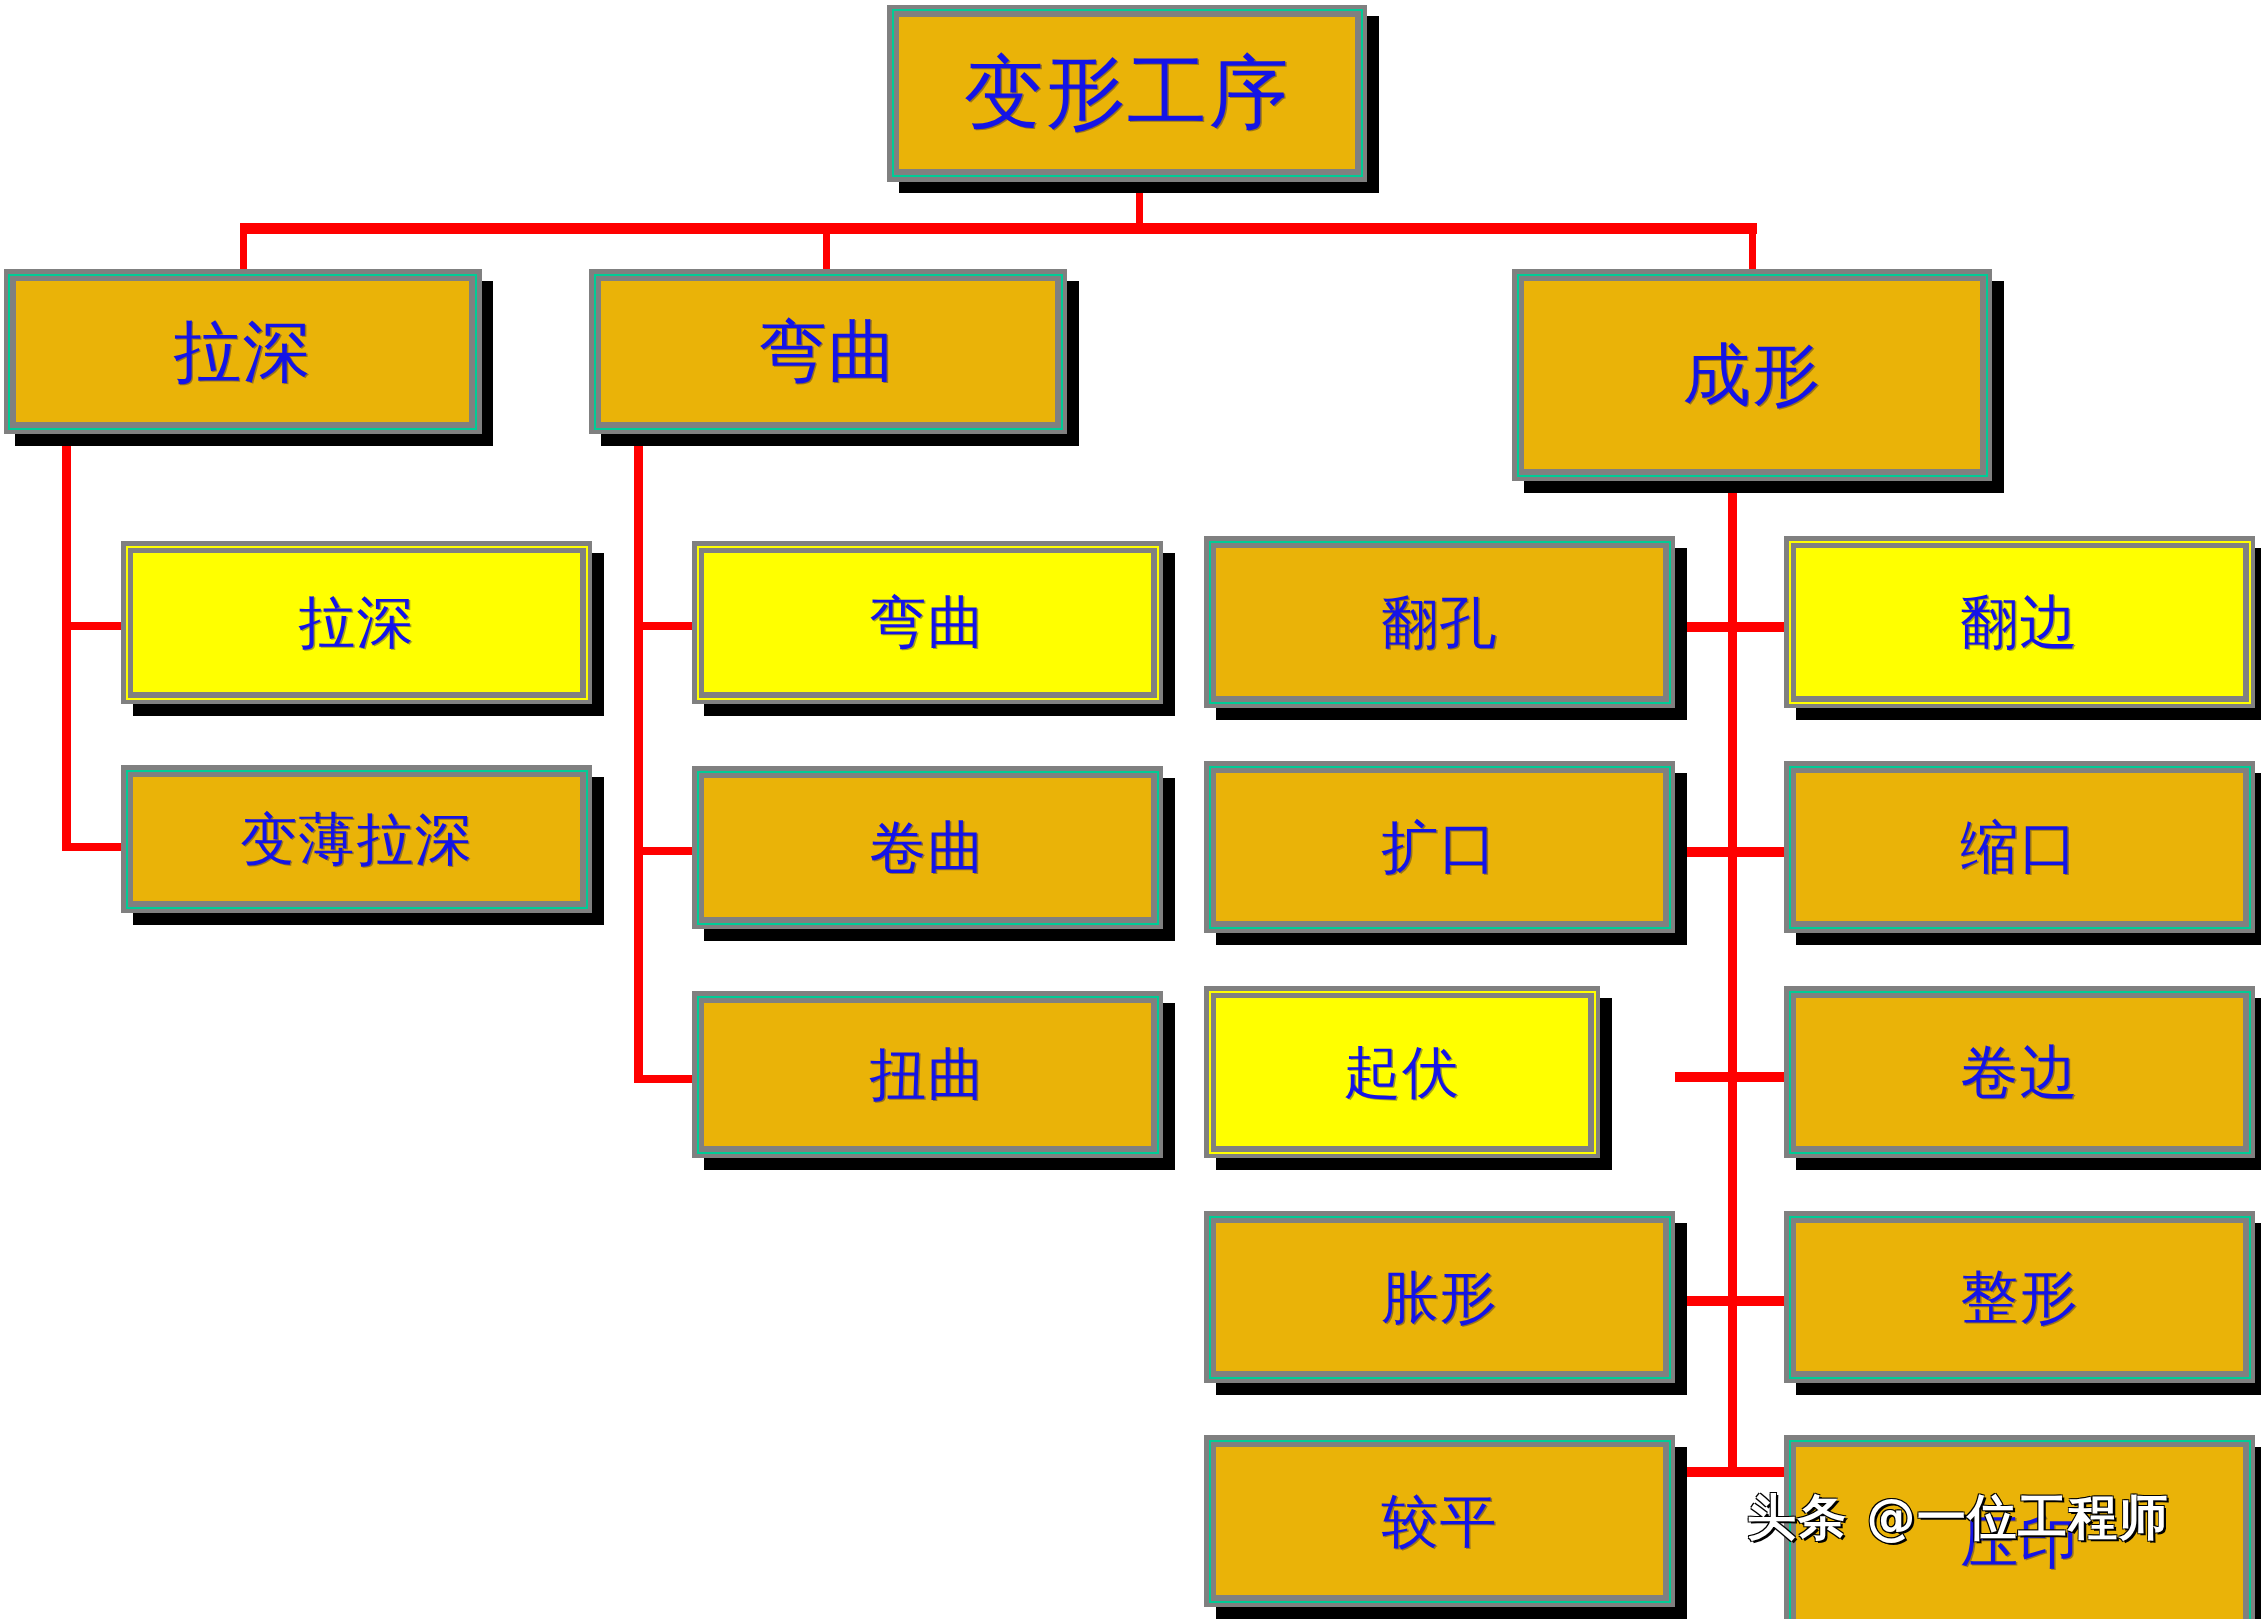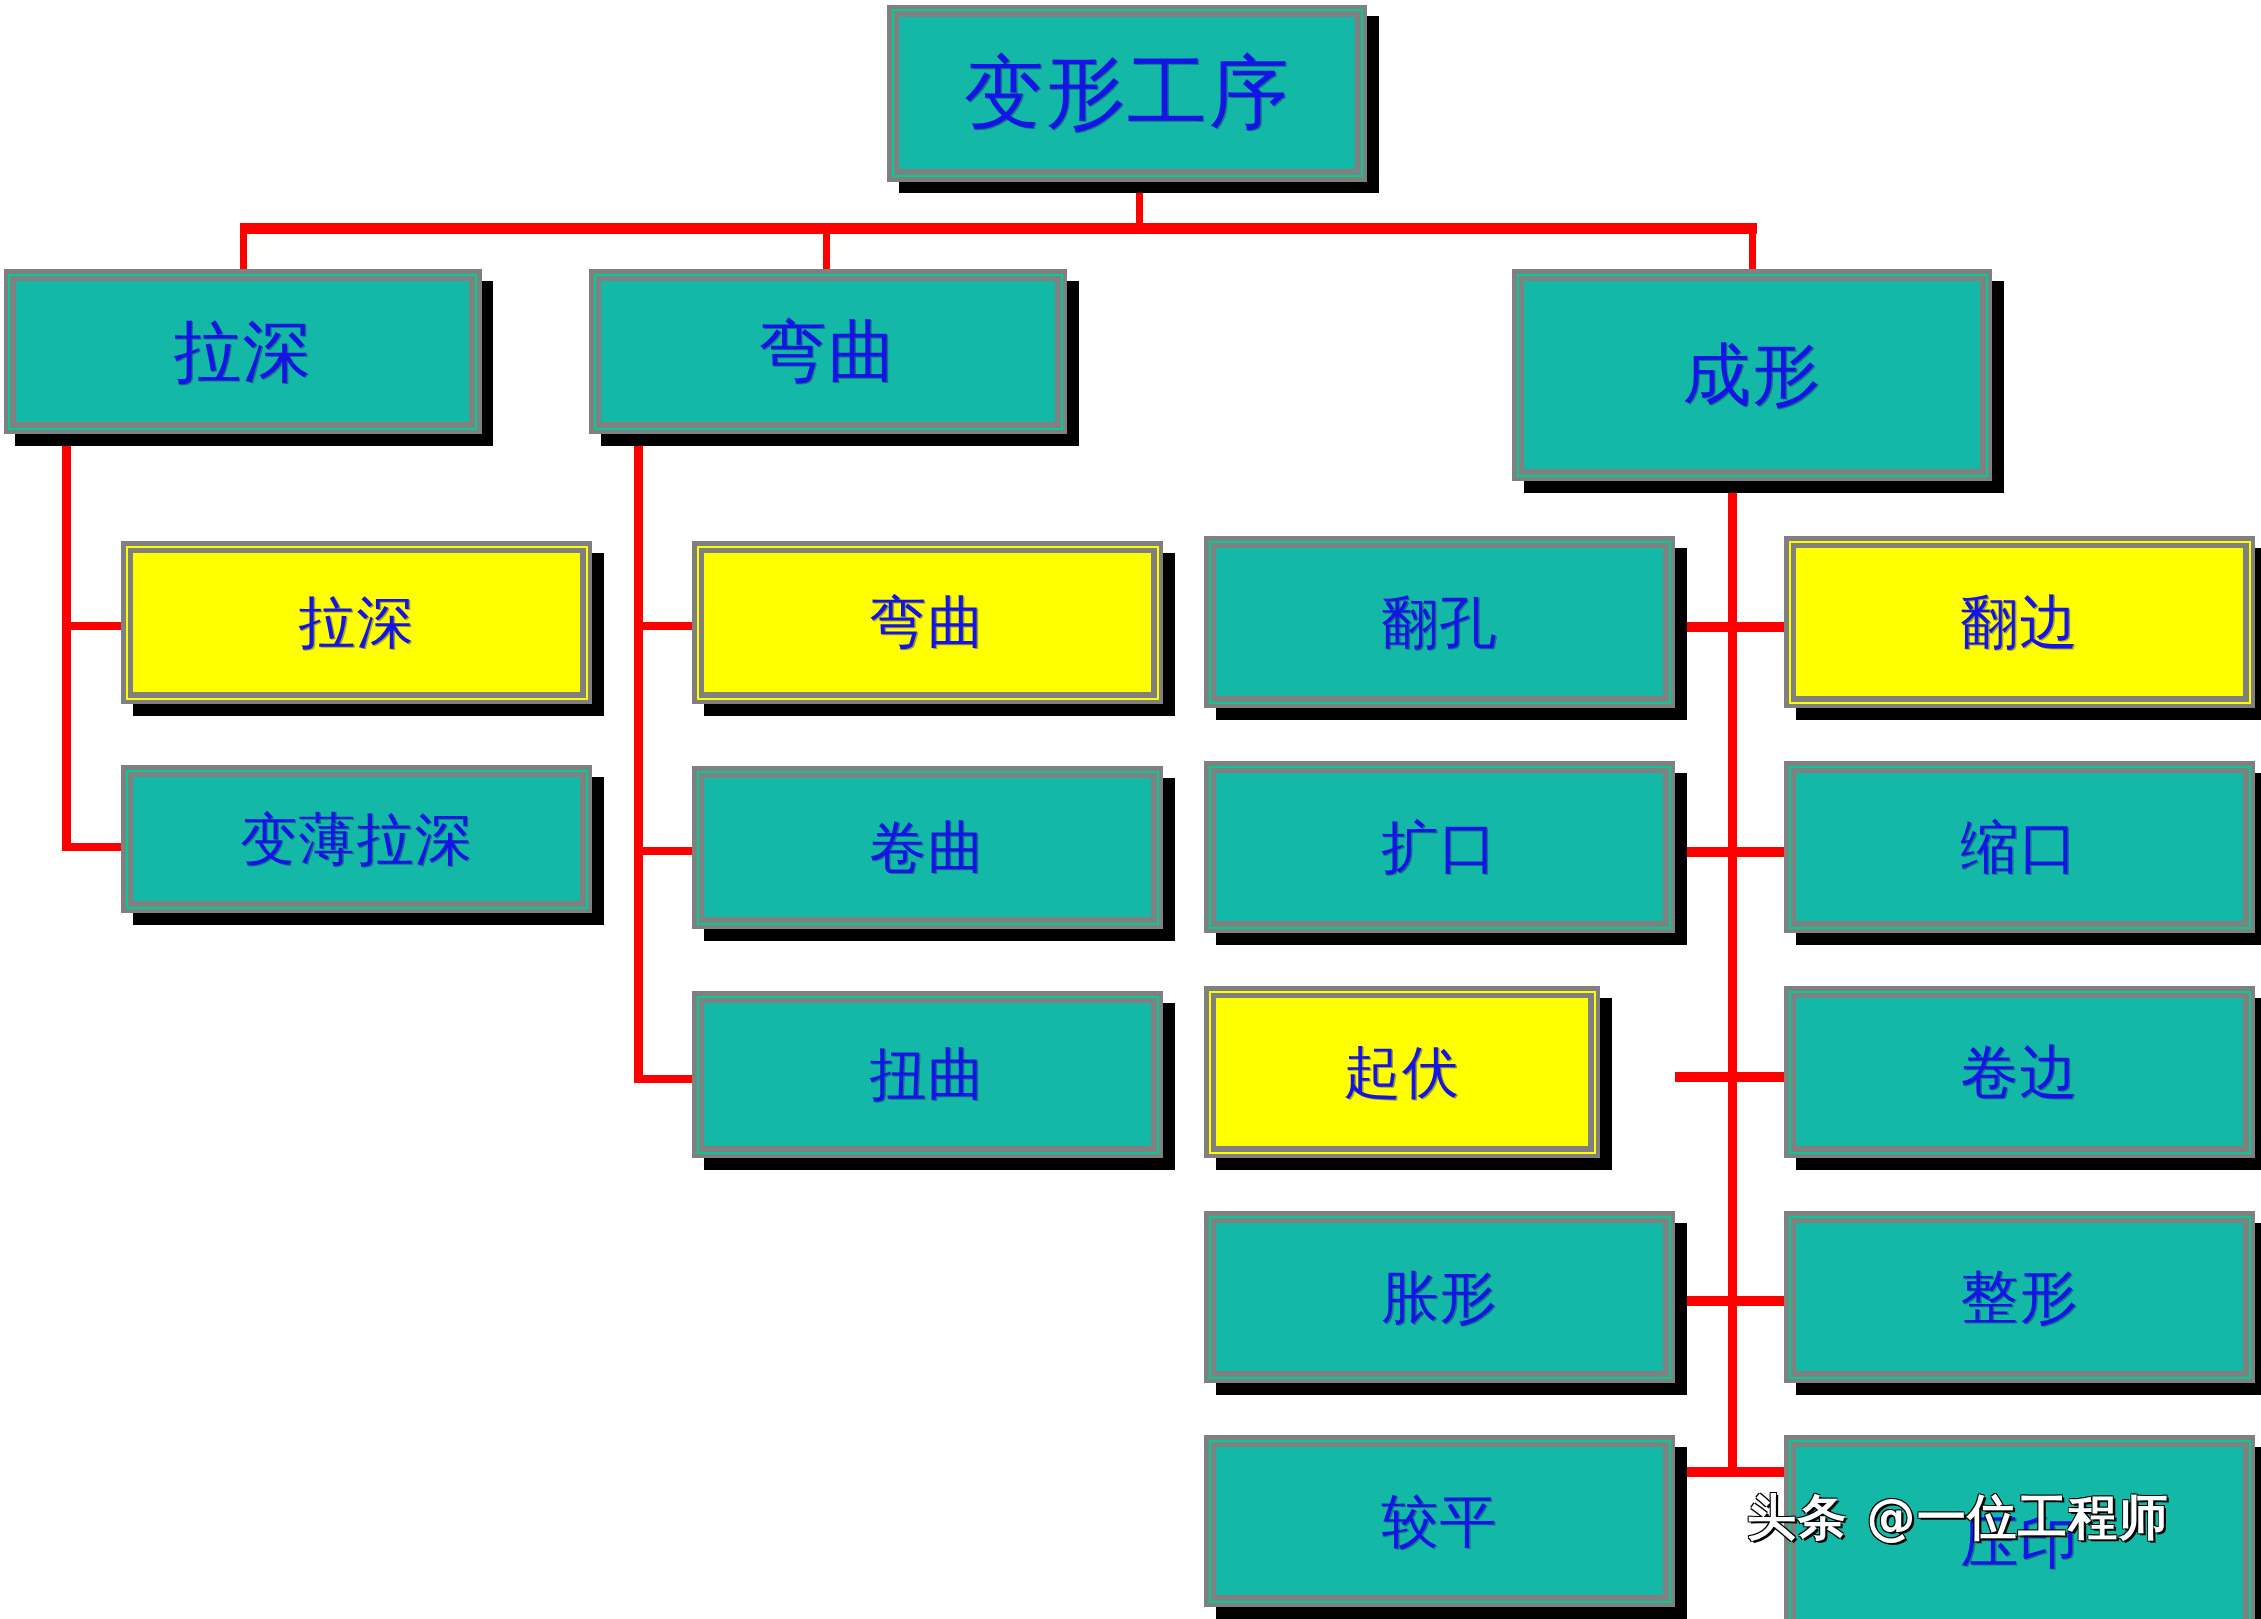--- a/index.html
+++ b/index.html
@@ -29,21 +29,21 @@
   .node .ring{
     position:absolute;inset:4.5px;
     box-sizing:border-box;
     border:2.7px solid #00cc96;
     padding:0;
   }
   .node .inner{
     position:absolute;inset:7.2px;
     box-sizing:border-box;
     border:5.4px solid #808080;
-    background:#14b8a6;
+    background:#eab308;
     display:flex;align-items:center;justify-content:center;
   }
   .node.yellow .ring{border-color:#ffff00;}
   .node.yellow .inner{background:#ffff00;}
 
   .label{
     color:#1414e6;
     font-weight:400;
     line-height:1;
     white-space:nowrap;

